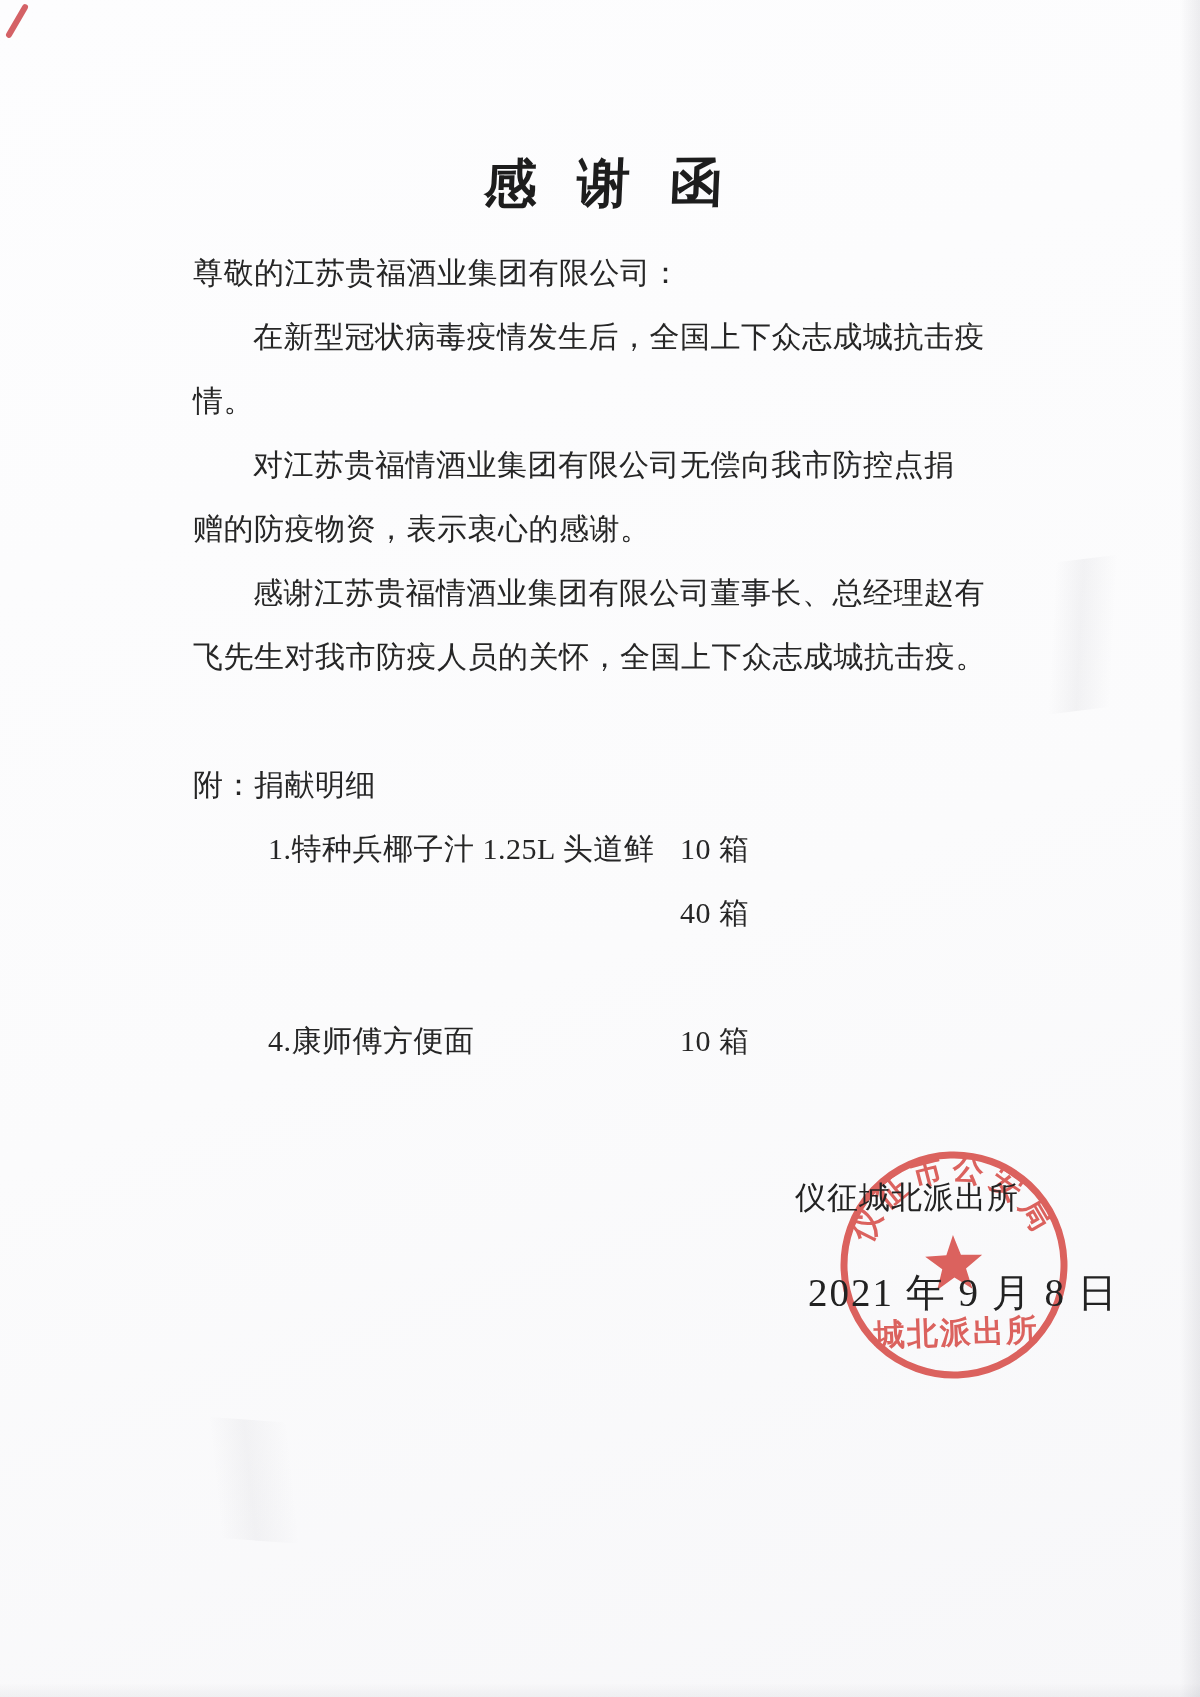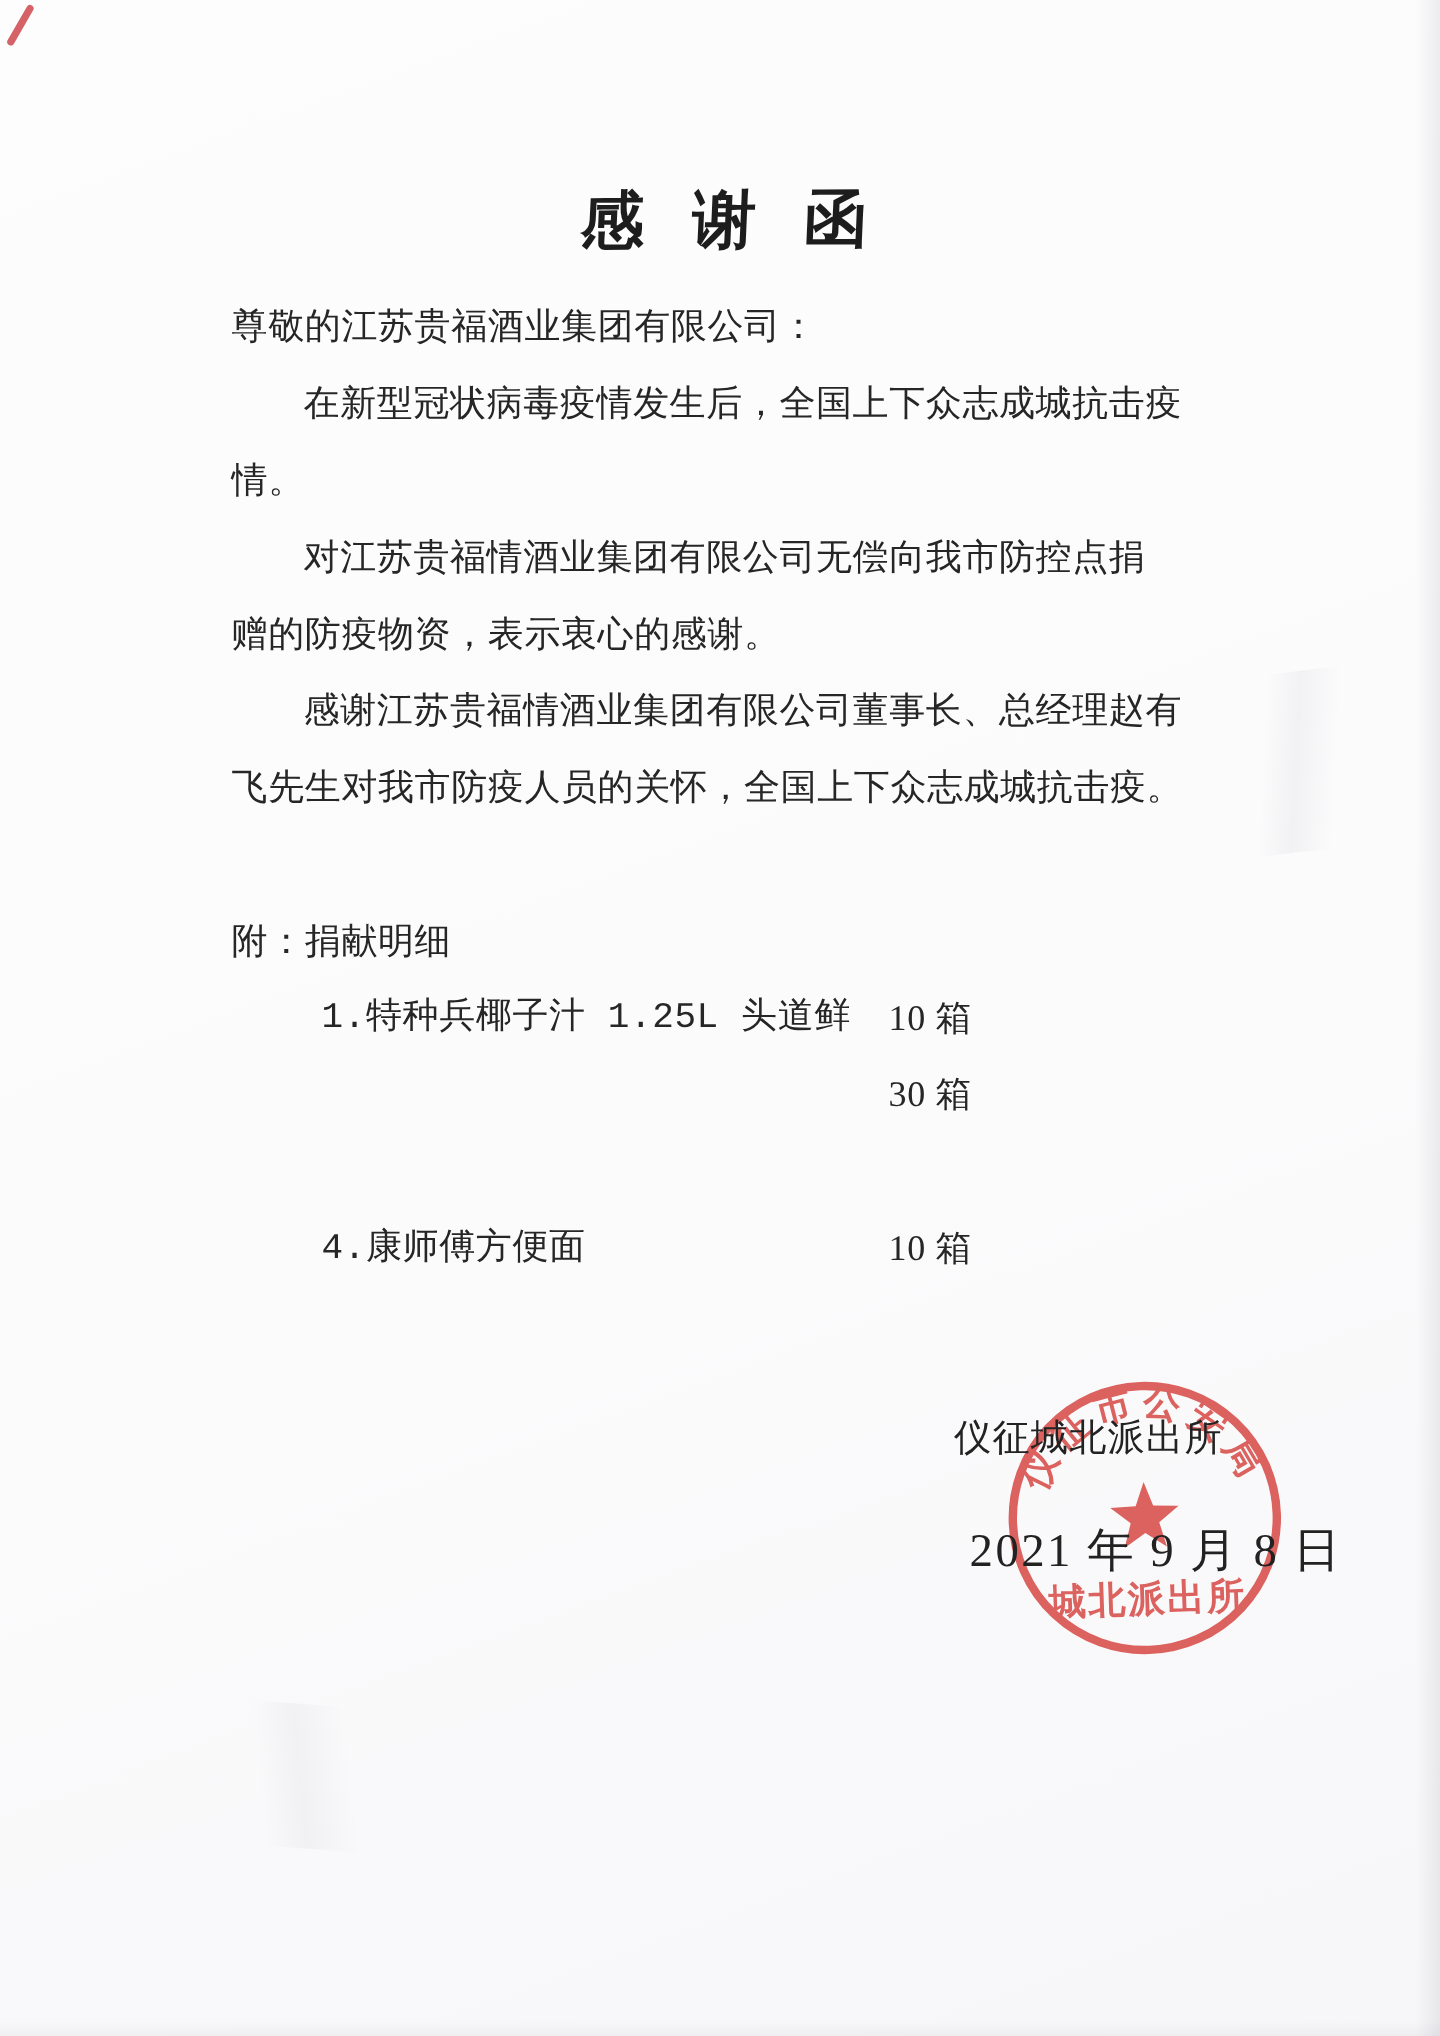--- a/index.html
+++ b/index.html
@@ -61,26 +61,25 @@
     height: 64px;
     line-height: 64px;
     white-space: nowrap;
   }
   .line.indent { padding-left: 60px; }
   .spacer { height: 64px; }
   .item-row { position: relative; }
   .item-name {
     position: absolute; left: 75px; top: 0;
     white-space: nowrap;
-    font-family: Liberation Mono, monospace;
   }
   .item-qty {
     position: absolute; left: 487px; top: 0;
     width: 130px;
-    text-align: right;
+    text-align: left;
     white-space: nowrap;
   }
   
   .signature {
     position: absolute;
     left: 795px; top: 1178px;
     height: 40px; line-height: 40px;
     font-size: 31px;
     letter-spacing: 1px;
     white-space: nowrap;
@@ -132,21 +131,21 @@
     <div class="line indent">感谢江苏贵福情酒业集团有限公司董事长、总经理赵有</div>
     <div class="line">飞先生对我市防疫人员的关怀，全国上下众志成城抗击疫。</div>
     <div class="spacer"></div>
     <div class="line">附：捐献明细</div>
 
     <div class="line item-row">
       <span class="item-name">1.特种兵椰子汁 1.25L 头道鲜</span>
       <span class="item-qty">10 箱</span>
     </div>
     <div class="line item-row">
-      <span class="item-qty">30 箱</span>
+      <span class="item-qty">40 箱</span>
     </div>
     <div class="line item-row">
     </div>
     <div class="line item-row">
       <span class="item-name">4.康师傅方便面</span>
       <span class="item-qty">10 箱</span>
     </div>
   </div>
 
   <div class="stamp">

